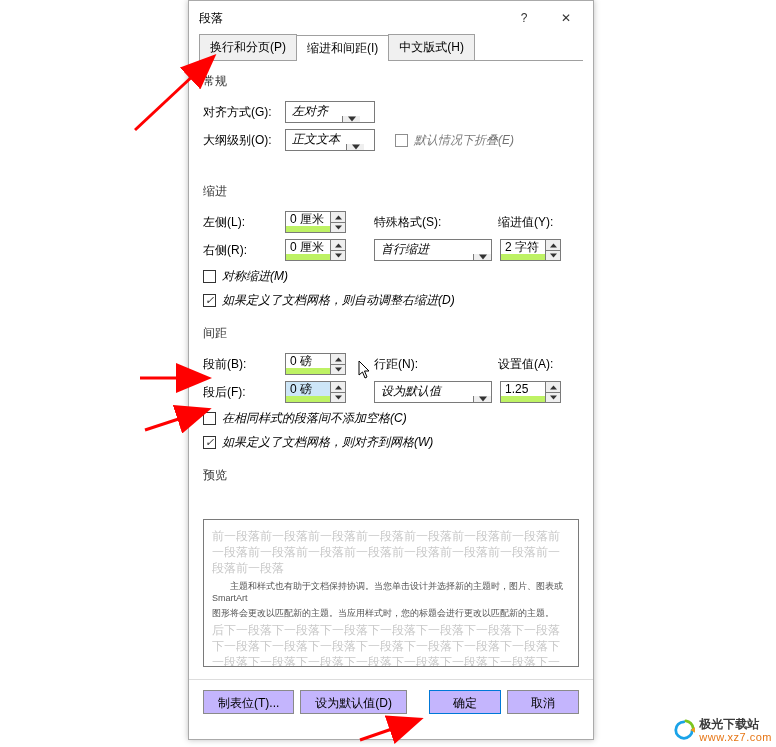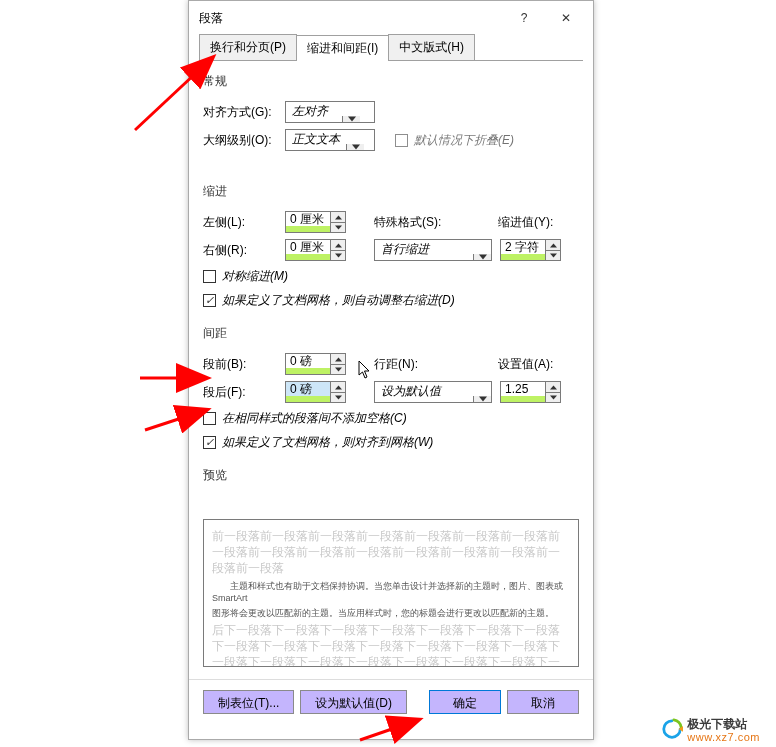--- a/index.html
+++ b/index.html
@@ -42,21 +42,21 @@
 .preview { border: 1px solid #7a7a7a; height: 148px; padding: 8px 8px; font-size: 9px; color: #c8c8c8; line-height: 1.35; overflow: hidden; font-family: "SimSun", serif; margin-top: 28px; }
 .preview .mid { color: #555; font-size: 9px; margin: 3px 0; }
 
 .footer { height: 44px; display: flex; align-items: center; padding: 0 14px; border-top: 1px solid #ddd; gap: 6px; }
 .pushbtn { border: 1px solid #8a8a8a; background: #c4b5fd; padding: 4px 14px; height: 24px; min-width: 72px; text-align: center; }
 .pushbtn.primary { border: 1px solid #0078d7; }
 .spacer { flex: 1; }
 
 .arrow { position: absolute; pointer-events: none; }
 
-.watermark { position: absolute; right: 16px; bottom: 4px; display: flex; gap: 4px; font-size: 11px; }
+.watermark { position: absolute; right: 4px; bottom: 4px; display: flex; align-items: center; gap: 4px; font-size: 11px; }
 .watermark .logo { width: 22px; height: 22px; border-radius: 50%; display: inline-flex; align-items: center; justify-content: center; }
 .watermark .name { color: #3b3b3b; font-weight: bold; font-size: 12px; }
 .watermark .url { color: #e67616; font-size: 11px; letter-spacing: 0.5px; }
 
 .caret-down { fill: #333; }
 
 .cursor { position: absolute; width: 14px; height: 20px; }
 
 .gap { display:inline-block; width: 20px; }
 .gap2 { display:inline-block; width: 28px; }

